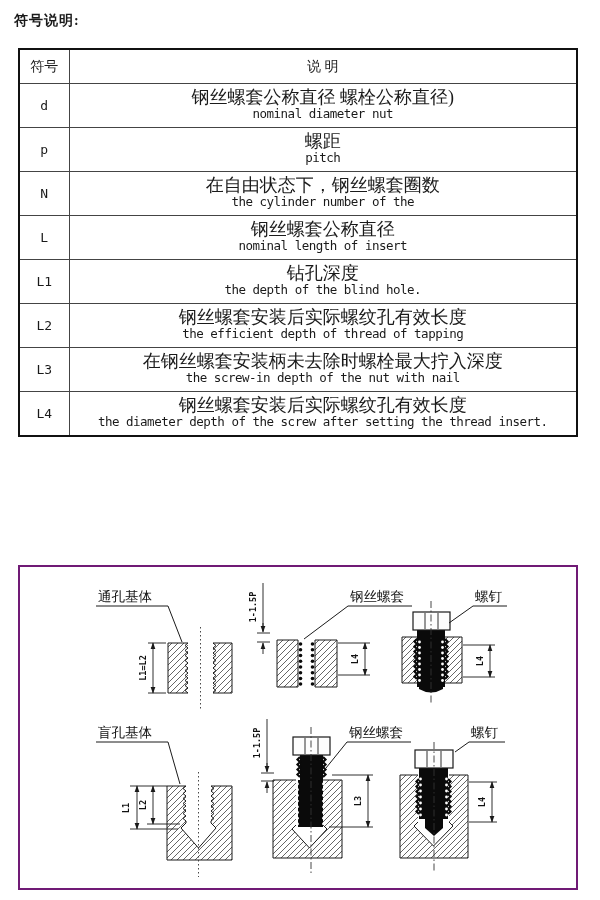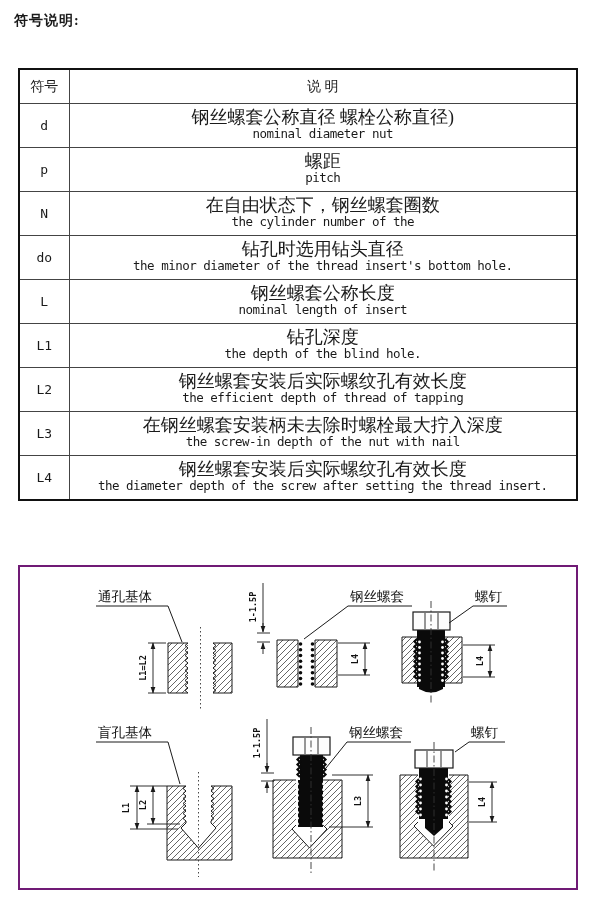--- a/index.html
+++ b/index.html
@@ -1,21 +1,21 @@
 <!DOCTYPE html>
 <html><head>
 <meta charset="utf-8">
 <style>
   html,body{margin:0;padding:0;background:#fff;}
   #page{position:relative;width:600px;height:900px;background:#fff;
         font-family:"Liberation Sans",sans-serif;color:#1a1a1a;overflow:hidden;border-radius:29px;}
   #heading{position:absolute;left:14px;top:12px;font-size:14px;font-weight:bold;
            font-family:"Liberation Serif",serif;letter-spacing:1px;}
   table.sym{position:absolute;left:18px;top:48px;width:560px;border-collapse:collapse;
-            table-layout:fixed;margin-top:20px;}
+            table-layout:fixed;}
   table.sym td,table.sym th{border:1px solid #444;padding:0;vertical-align:middle;}
   table.sym{border:2px solid #111;}
   table.sym col.c1{width:50px;}
   th.hdr{height:33px;font-size:14px;font-weight:normal;text-align:center;
          font-family:"Liberation Serif",serif;}
   td.symcell{height:43px;text-align:center;font-size:13px;
              font-family:"DejaVu Sans Mono",monospace;}
   td.desc{text-align:center;}
   .zh{font-size:18px;line-height:17px;font-family:"Liberation Serif",serif;}
   .en{font-size:12.5px;line-height:16px;font-family:"DejaVu Sans Mono",monospace;
@@ -64,30 +64,23 @@
       </td>
     </tr>
     <tr>
       <td class="symcell">N</td>
       <td class="desc">
         <div class="zh">在自由状态下，钢丝螺套圈数</div>
         <div class="en">the cylinder number of the</div>
       </td>
     </tr>
     <tr>
-      <td class="symcell">do</td>
-      <td class="desc">
-        <div class="zh">钻孔时选用钻头直径</div>
-        <div class="en">the minor diameter of the thread insert's bottom hole.</div>
-      </td>
-    </tr>
-    <tr>
       <td class="symcell">L</td>
       <td class="desc">
-        <div class="zh">钢丝螺套公称长度</div>
+        <div class="zh">钢丝螺套公称直径</div>
         <div class="en">nominal length of insert</div>
       </td>
     </tr>
     <tr>
       <td class="symcell">L1</td>
       <td class="desc">
         <div class="zh">钻孔深度</div>
         <div class="en">the depth of the blind hole.</div>
       </td>
     </tr>

